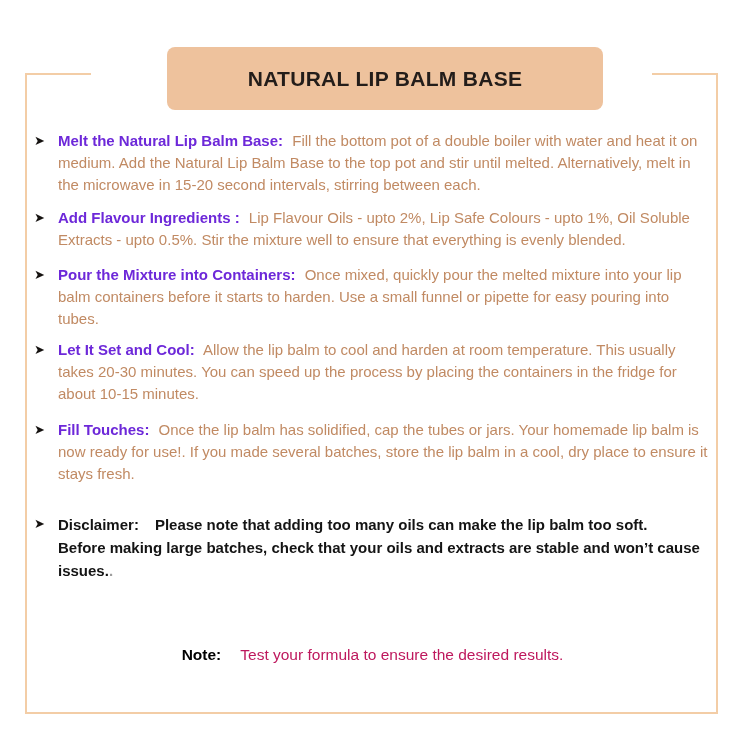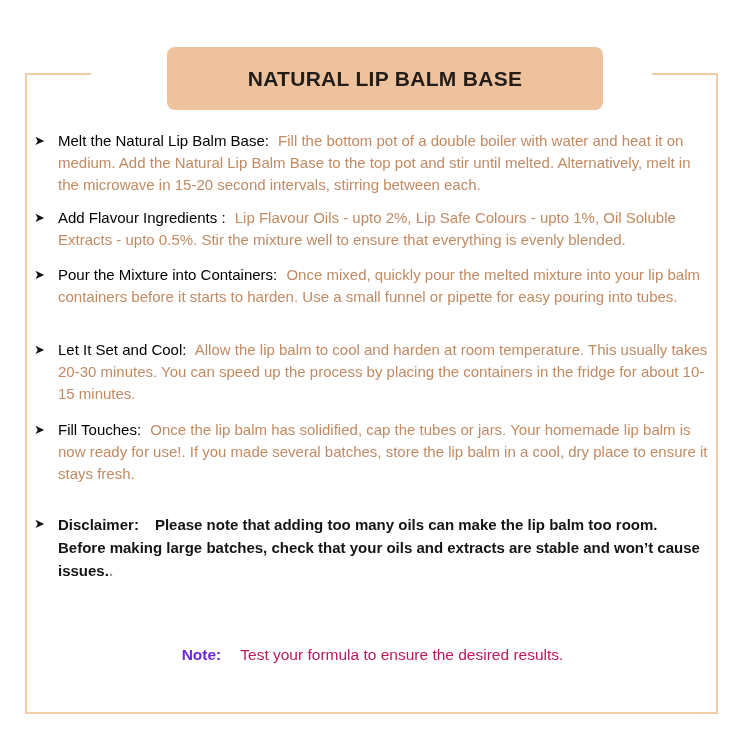--- a/index.html
+++ b/index.html
@@ -54,22 +54,22 @@
   .item-3 { top: 264px; }
   .item-4 { top: 339px; }
   .item-5 { top: 419px; }
   .arrow {
     position: absolute; left: 0; top: 2px;
     color: #151210;
     font-family: "DejaVu Sans", sans-serif;
     font-size: 13px; line-height: 18px;
   }
   .item .label {
-    color: #000000;
-    font-weight: 400;
+    color: #6d28d9;
+    font-weight: 700;
     margin-right: 5px;
     margin-top: 8px;
   }
   .item .body { color: #c18a63; }
 
   
   .disclaimer {
     top: 513px;
     color: #141414;
     font-weight: 600;
@@ -81,21 +81,21 @@
 
   
   .note {
     position: absolute;
     left: 27px; top: 644px;
     width: 691px;
     text-align: center;
     font-size: 15.5px;
     line-height: 22px;
   }
-  .note .note-label { color: #6d28d9; font-weight: 700; margin-right: 19px; }
+  .note .note-label { color: #000000; font-weight: 700; margin-right: 19px; }
   .note .note-text { color: #be185d; }
 </style>
 </head>
 <body>
 
 <div class="canvas">
 
   <div class="frame-line frame-left"></div>
   <div class="frame-line frame-right"></div>
   <div class="frame-line frame-bottom"></div>
@@ -133,21 +133,21 @@
     </div>
 
     <div class="item item-5">
       <span class="arrow">➤</span>
       <span class="label">Fill Touches:</span>
       <span class="body">Once the lip balm has solidified, cap the tubes or jars. Your homemade lip balm is now ready for use!. If you made several batches, store the lip balm in a cool, dry place to ensure it stays fresh.</span>
     </div>
 
     <div class="item disclaimer">
       <span class="arrow">➤</span>
-      <span class="dlabel">Disclaimer:</span><span>Please note that adding too many oils can make the lip balm too room.</span>
+      <span class="dlabel">Disclaimer:</span><span>Please note that adding too many oils can make the lip balm too soft.</span>
       <div><span>Before making large batches, check that your oils and extracts are stable and won’t cause issues.</span><span class="fade-dot">.</span></div>
     </div>
 
   </div>
 
   <div class="note">
     <span class="note-label">Note:</span><span class="note-text">Test your formula to ensure the desired results.</span>
   </div>
 
 </div>

